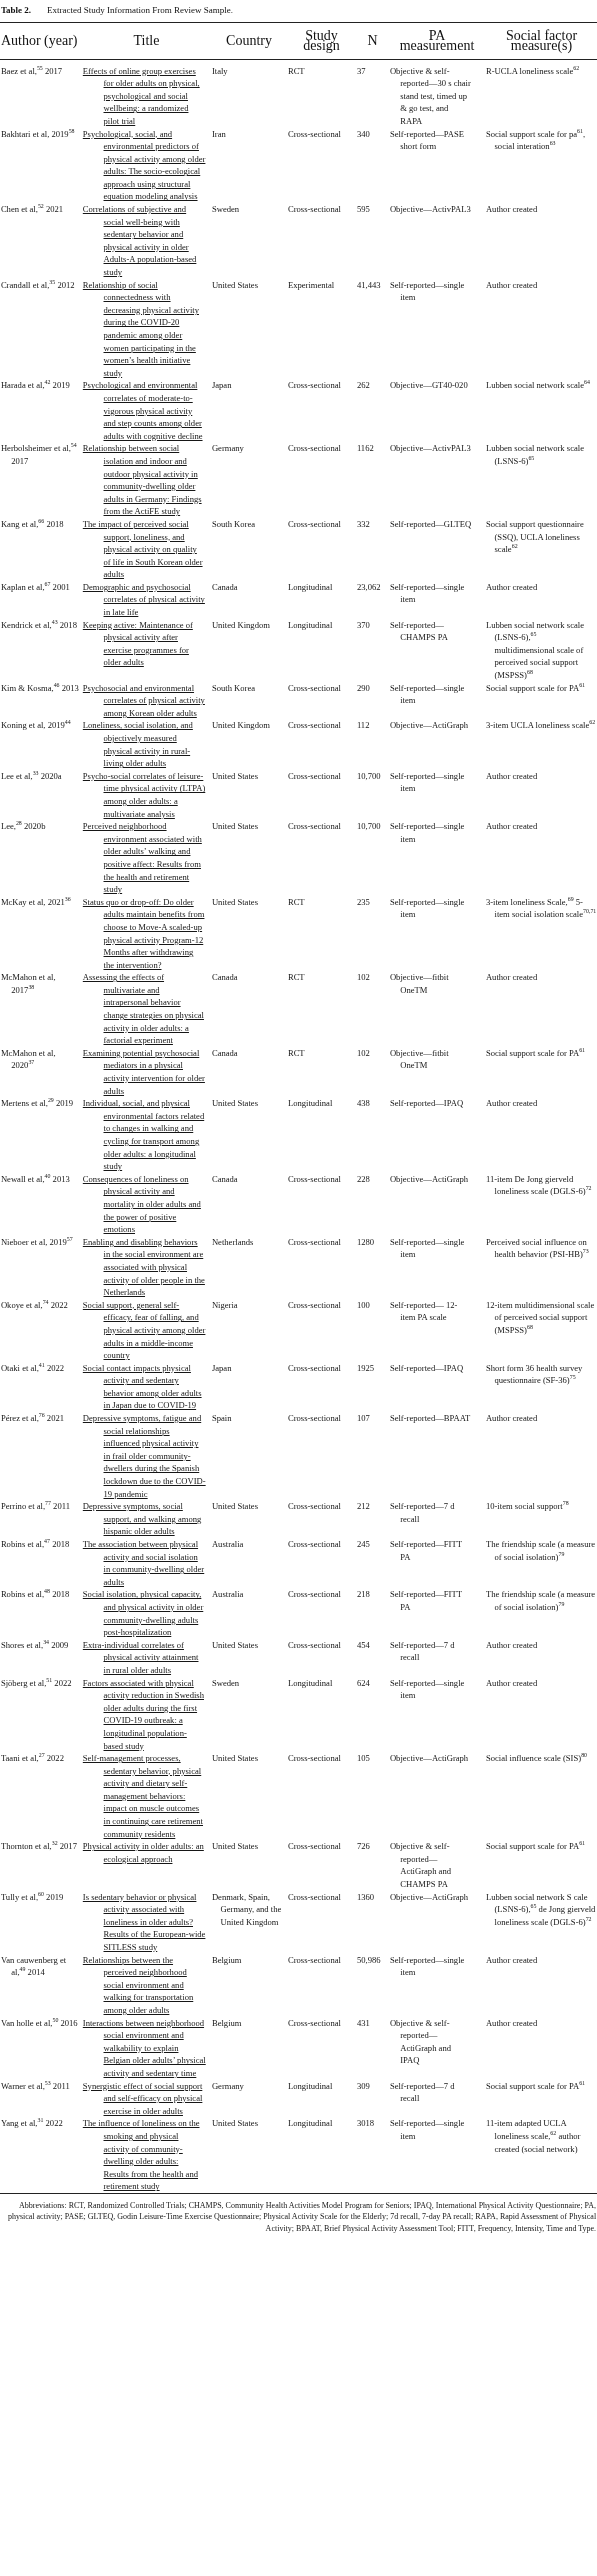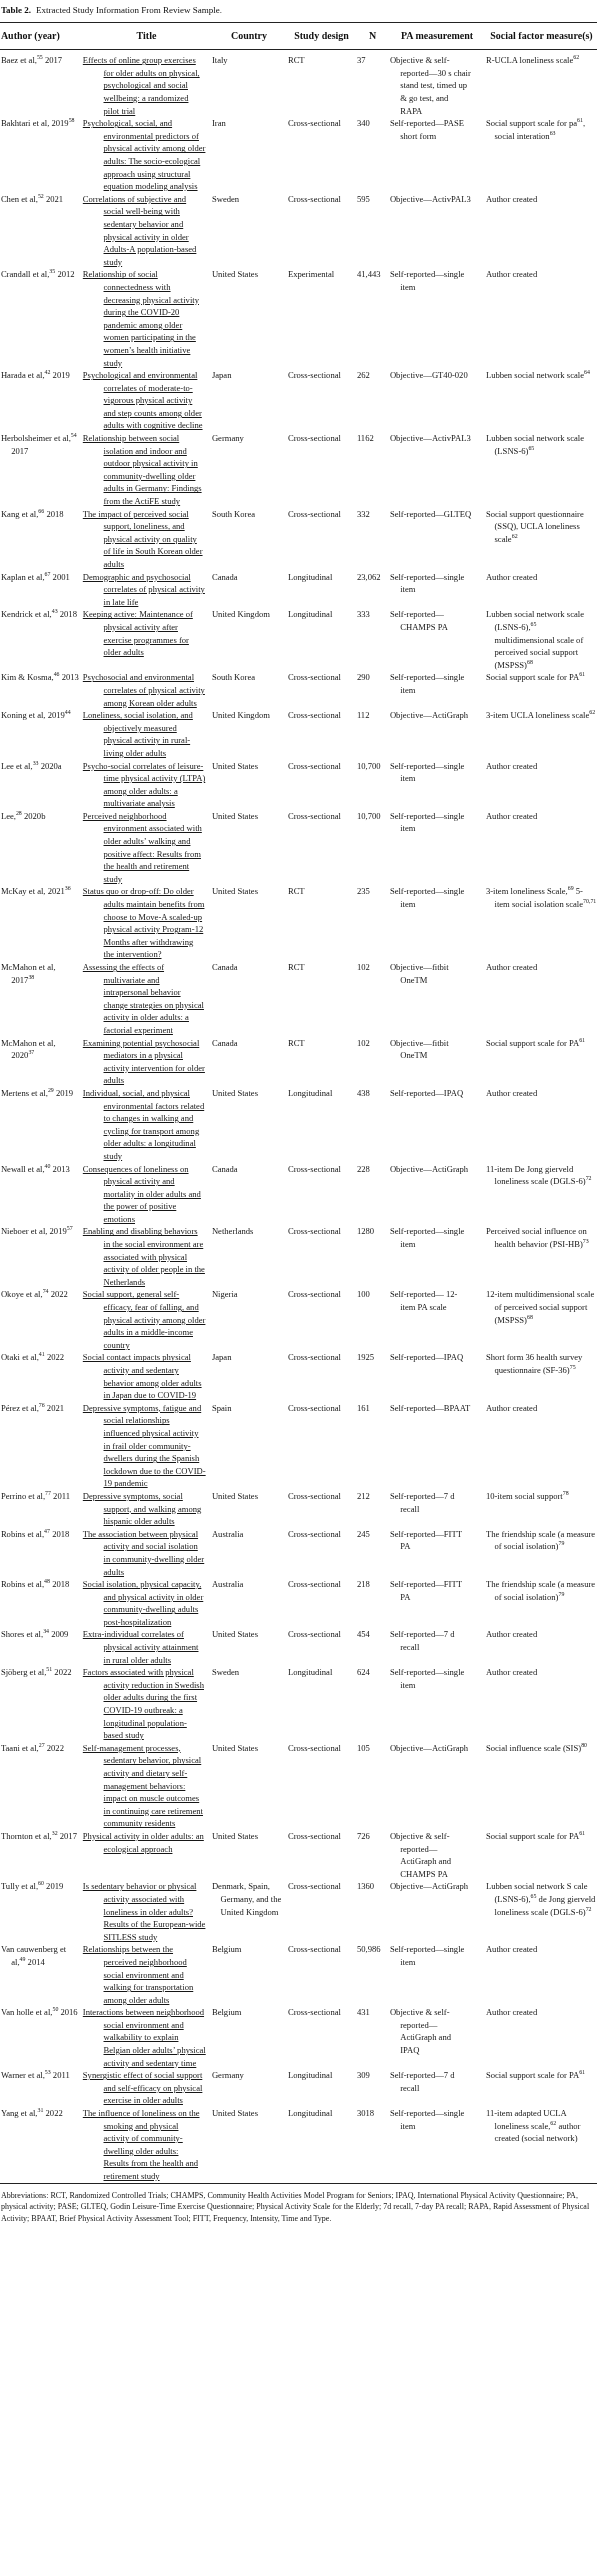--- a/index.html
+++ b/index.html
@@ -4,32 +4,32 @@
 <style>
   html,body{margin:0;padding:0;background:#ffffff;}
   body{
     width:597px;
     font-family:"Liberation Serif","DejaVu Serif",serif;
     color:#1c1c1c;
     -webkit-font-smoothing:antialiased;
   }
   .page{width:597px;padding:3.4px 0 0 0;}
   .caption{font-size:9px;line-height:11.2px;padding:1.7px 1.7px 6px 0.9px;color:#111;}
-  .cap-label{font-weight:bold;margin-right:5px;}
+  .cap-label{font-weight:bold;margin-right:16px;}
   table.study-table{
     width:597px;
     border-collapse:collapse;
     table-layout:fixed;
     border-top:1.2px solid #222;
     border-bottom:1.2px solid #222;
   }
   thead tr{border-bottom:0.9px solid #222;}
   th{
-    font-weight:bold;
-    font-size:10px;
+    font-weight:normal;
+    font-size:14px;
     line-height:10.3px;
     text-align:center;
     vertical-align:middle;
     padding:7.7px 1.7px 7.7px 1.7px;
     color:#111;
   }
   th.col0{text-align:left;padding-left:0.9px;}
   td{
     vertical-align:top;
     font-size:8.6px;
@@ -53,20 +53,21 @@
   col.w-country{width:76px;}
   col.w-design{width:69px;}
   col.w-n{width:33px;}
   col.w-pa{width:96px;}
   col.w-social{width:113px;}
   .footnote{
     font-size:8px;
     line-height:11.5px;
     padding:6px 0.9px 3.4px 0.9px;
     color:#161616;
+    text-align:right;
   }
 </style>
 </head>
 <body>
 
 <div class="page">
   <div class="caption">
     <span class="cap-label">Table 2.</span><span>Extracted Study Information From Review Sample.</span>
   </div>
 
@@ -162,21 +163,21 @@
           <td class="c-design">Longitudinal</td>
           <td class="c-n">23,062</td>
           <td class="c-pa">Self-reported—single item</td>
           <td class="c-social">Author created</td>
         </tr>
         <tr>
           <td class="c-author">Kendrick et al,<sup>43</sup> 2018</td>
           <td class="c-title">Keeping active: Maintenance of physical activity after exercise programmes for older adults</td>
           <td class="c-country">United Kingdom</td>
           <td class="c-design">Longitudinal</td>
-          <td class="c-n">333</td>
+          <td class="c-n">370</td>
           <td class="c-pa">Self-reported—CHAMPS PA</td>
           <td class="c-social">Lubben social network scale (LSNS-6),<sup>65</sup> multidimensional scale of perceived social support (MSPSS)<sup>68</sup></td>
         </tr>
         <tr>
           <td class="c-author">Kim &amp; Kosma,<sup>46</sup> 2013</td>
           <td class="c-title">Psychosocial and environmental correlates of physical activity among Korean older adults</td>
           <td class="c-country">South Korea</td>
           <td class="c-design">Cross-sectional</td>
           <td class="c-n">290</td>
           <td class="c-pa">Self-reported—single item</td>
@@ -279,21 +280,21 @@
           <td class="c-design">Cross-sectional</td>
           <td class="c-n">1925</td>
           <td class="c-pa">Self-reported—IPAQ</td>
           <td class="c-social">Short form 36 health survey questionnaire (SF-36)<sup>75</sup></td>
         </tr>
         <tr>
           <td class="c-author">Pérez et al,<sup>76</sup> 2021</td>
           <td class="c-title">Depressive symptoms, fatigue and social relationships influenced physical activity in frail older community-dwellers during the Spanish lockdown due to the COVID-19 pandemic</td>
           <td class="c-country">Spain</td>
           <td class="c-design">Cross-sectional</td>
-          <td class="c-n">161</td>
+          <td class="c-n">107</td>
           <td class="c-pa">Self-reported—BPAAT</td>
           <td class="c-social">Author created</td>
         </tr>
         <tr>
           <td class="c-author">Perrino et al,<sup>77</sup> 2011</td>
           <td class="c-title">Depressive symptoms, social support, and walking among hispanic older adults</td>
           <td class="c-country">United States</td>
           <td class="c-design">Cross-sectional</td>
           <td class="c-n">212</td>
           <td class="c-pa">Self-reported—7 d recall</td>

